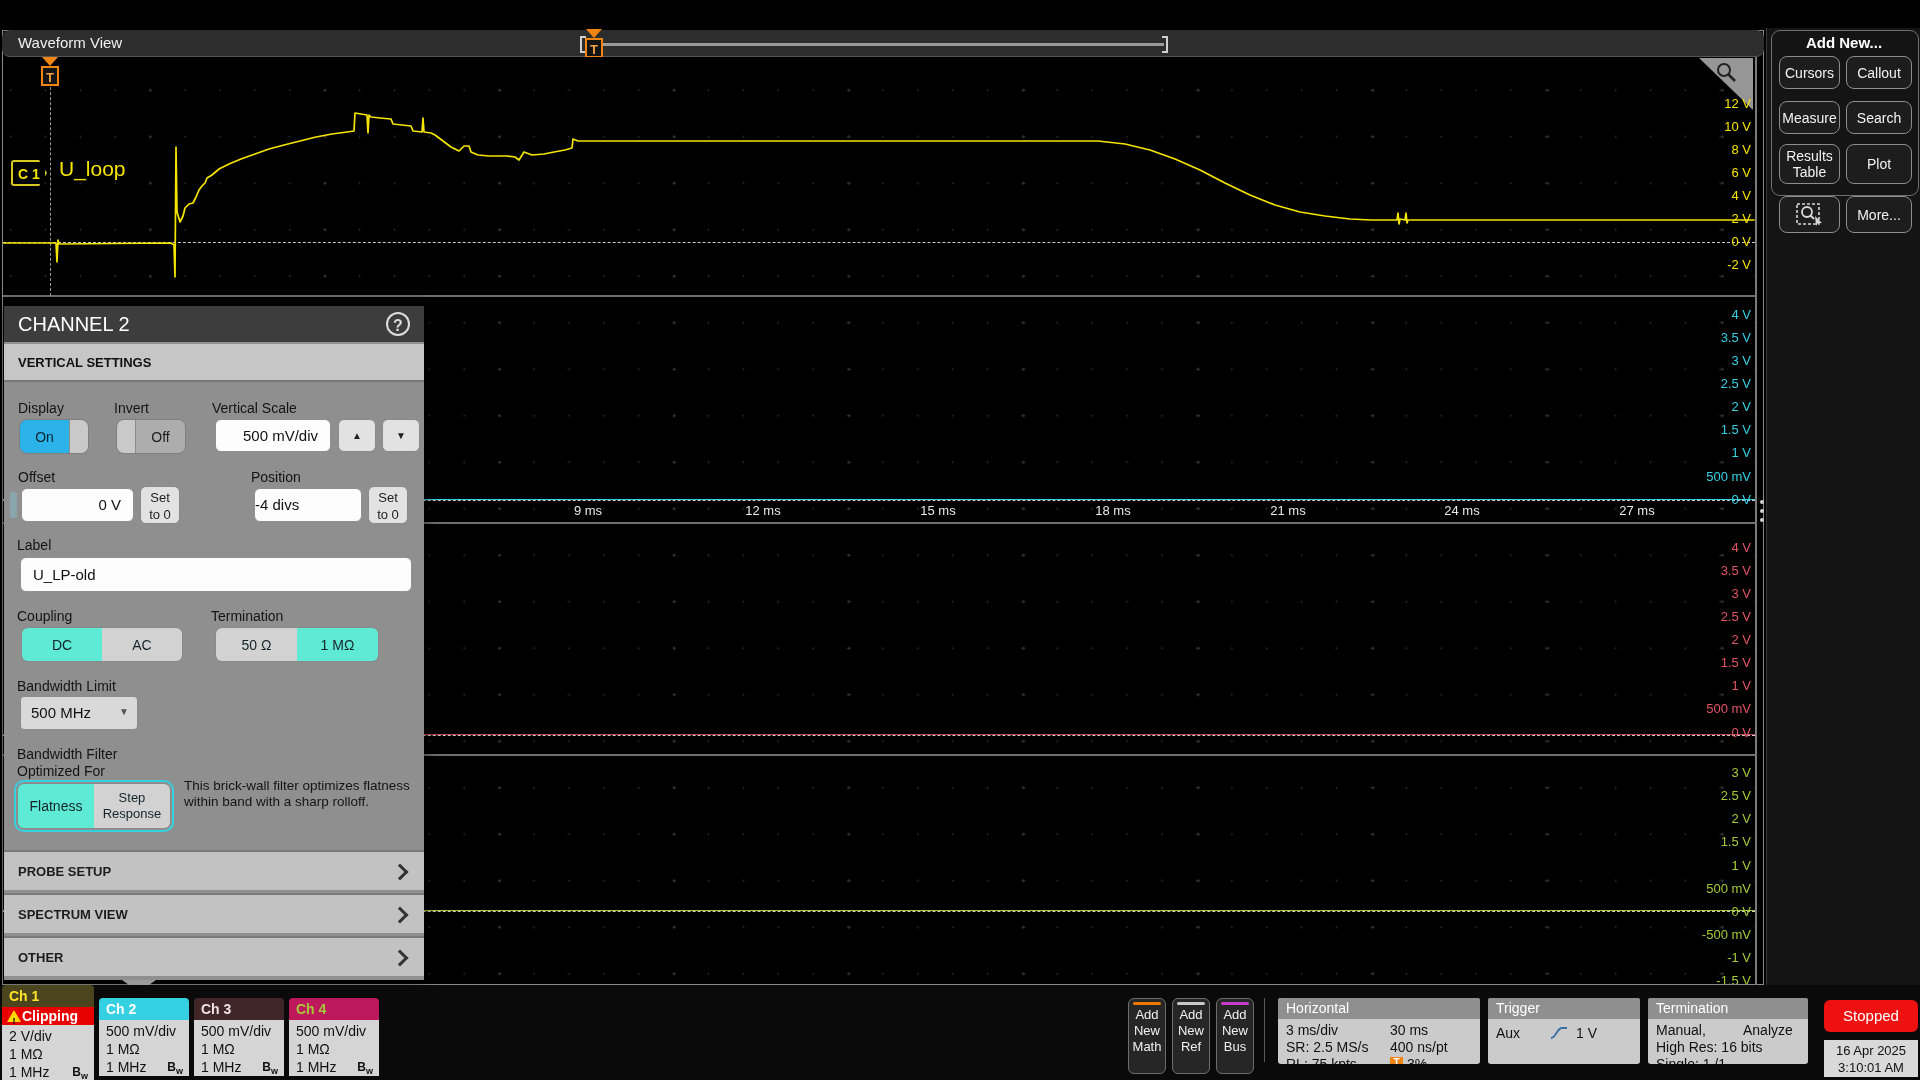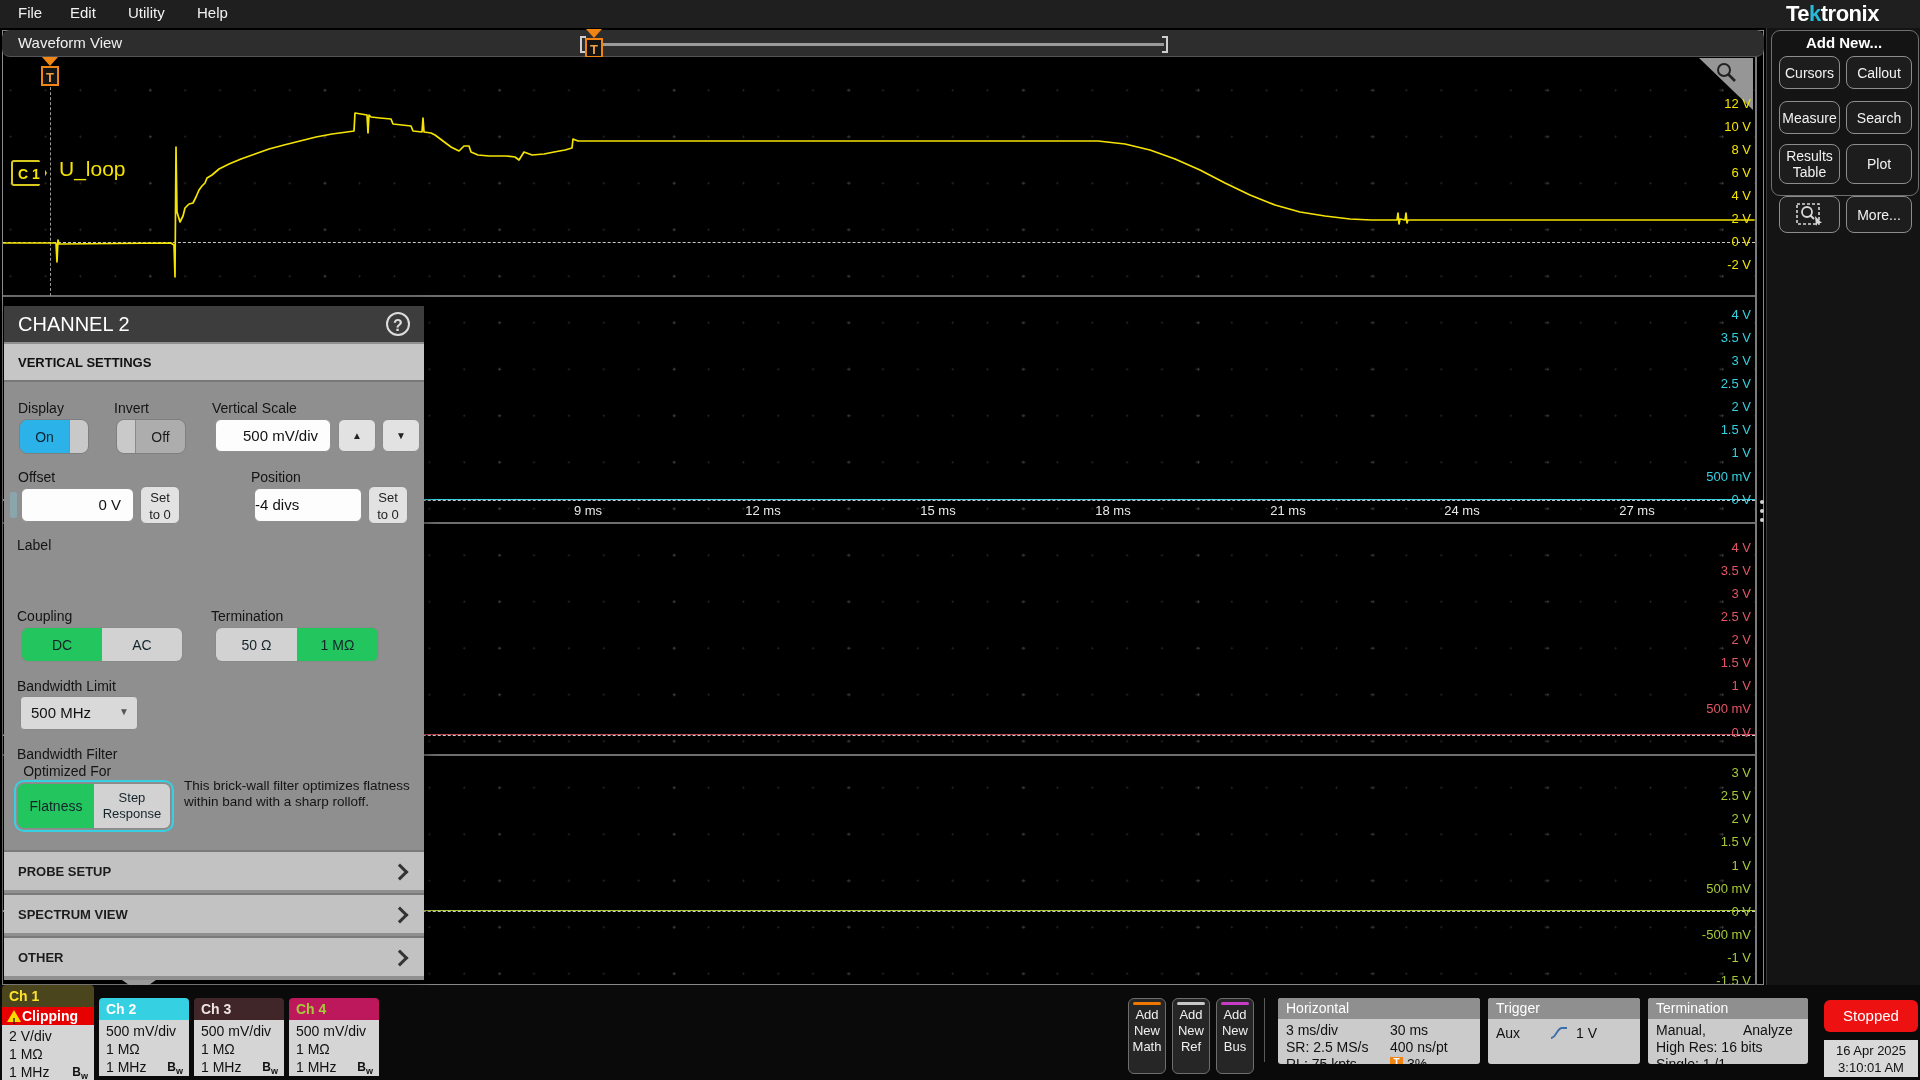--- a/index.html
+++ b/index.html
@@ -27,26 +27,26 @@
   .mm-line{position:absolute;top:43px;height:3px;background:#9a9a9a;}
   .mm-brk{position:absolute;top:36px;width:6px;height:17px;border:2px solid #cfcfcf;box-sizing:border-box;}
   .mm-brk.l{border-right:none;}
   .mm-brk.r{border-left:none;}
   .tflag{width:18px;height:20px;background:#141414;border:2px solid #f08514;color:#f0a040;font-weight:bold;font-size:13px;text-align:center;line-height:19px;box-sizing:border-box;}
   .ttri{width:0;height:0;border-left:8px solid transparent;border-right:8px solid transparent;border-top:9px solid #f08514;}
   
   .dlg{position:absolute;left:4px;top:306px;width:420px;height:674px;background:#8f8f8f;box-shadow:0 0 14px rgba(0,0,0,.6);}
   .dlg-head{position:absolute;left:0;top:0;width:100%;height:36px;background:#3d3d3d;color:#fff;font-size:20px;line-height:36px;padding-left:14px;box-sizing:border-box;}
   .dlg-sec{position:absolute;left:0;width:100%;height:38px;background:#c6c6c6;color:#111;font-weight:bold;font-size:13px;line-height:38px;padding-left:14px;box-sizing:border-box;border-bottom:2px solid #787878;}
-  .dlbl{position:absolute;color:#141414;font-size:14px;text-align:center;}
+  .dlbl{position:absolute;color:#141414;font-size:14px;}
   .wfield{position:absolute;background:#fdfdfd;border:1px solid #909090;border-radius:6px;color:#111;font-size:15px;box-sizing:border-box;}
   .gbtn{position:absolute;background:#e2e2e2;border:1px solid #8a8a8a;border-radius:6px;color:#222;font-size:13px;text-align:center;box-sizing:border-box;}
   .seg{position:absolute;display:flex;border-radius:7px;overflow:hidden;border:1px solid #8a8a8a;}
   .seg>div{flex:1;text-align:center;font-size:14px;color:#15242a;display:flex;align-items:center;justify-content:center;}
-  .seg .on{background:#22c55e;}
+  .seg .on{background:#5eead4;}
   .seg .off{background:#d2d2d2;}
   .dlgrow{position:absolute;left:0;width:100%;height:40px;background:#c2c2c2;border-top:2px solid #7a7a7a;color:#1c1c1c;font-weight:bold;font-size:13px;line-height:40px;padding-left:14px;box-sizing:border-box;}
   .chev{position:absolute;right:18px;top:14px;width:9px;height:9px;border-right:3px solid #333;border-top:3px solid #333;transform:rotate(45deg);}
   .helpq{position:absolute;right:14px;top:6px;width:24px;height:24px;border:2px solid #ddd;border-radius:50%;color:#ddd;font-size:16px;font-weight:bold;text-align:center;line-height:23px;box-sizing:border-box;}
   
   .sidebar{position:absolute;left:1766px;top:28px;width:154px;height:957px;background:#141414;border-left:1px solid #3a3a3a;}
   .sb-group{position:absolute;left:4px;top:2px;width:146px;height:164px;border:1px solid #6f6f6f;border-radius:9px;}
   .sb-head{position:absolute;left:0;top:6px;width:154px;text-align:center;color:#fff;font-weight:bold;font-size:15px;}
   .sbtn{position:absolute;background:#1d1d1d;border:1px solid #8d8d8d;border-radius:8px;color:#f2f2f2;font-size:14px;display:flex;align-items:center;justify-content:center;text-align:center;box-sizing:border-box;line-height:16px;}
   
@@ -63,27 +63,20 @@
   .ipanel .row{position:absolute;color:#111;font-size:14px;height:17px;line-height:17px;}
   .stopped{position:absolute;left:1824px;top:1000px;width:94px;height:32px;background:#ee1111;border-radius:6px;color:#fff;font-weight:normal;font-size:15px;text-align:center;line-height:32px;}
   .datetime{position:absolute;left:1824px;top:1040px;width:94px;height:37px;background:#d9d9d9;border-radius:0;color:#111;font-size:13px;text-align:center;line-height:17px;padding-top:2px;box-sizing:border-box;}
   .trig-ico{position:absolute;width:13px;height:14px;background:#f08514;clip-path:polygon(0 0,100% 0,100% 60%,50% 100%,0 60%);color:#fff;font-size:10px;font-weight:bold;text-align:center;line-height:12px;}
 </style>
 </head>
 <body>
 
 <div id="root">
 
-  <div class="menubar">
-    <span class="menuitem" style="left:18px">File</span>
-    <span class="menuitem" style="left:70px">Edit</span>
-    <span class="menuitem" style="left:128px">Utility</span>
-    <span class="menuitem" style="left:197px">Help</span>
-    <div class="logo"><span>Te</span><span class="k">k</span><span>tronix</span></div>
-  </div>
 
   <div class="wvframe"></div>
   <div class="wvtitle"><span>Waveform View</span></div>
 
   <div class="mm-line" style="left:586px;width:578px"></div>
   <div class="mm-brk l" style="left:580px"></div>
   <div class="mm-brk r" style="left:1162px"></div>
   <div class="abs" style="left:585px;top:29px">
     <div class="ttri" style="margin-left:1px"></div>
     <div class="tflag">T</div>
@@ -206,20 +199,21 @@
     <div class="dlbl" style="left:247px;top:163px">Position</div>
     <div class="abs" style="left:6px;top:186px;width:7px;height:26px;background:#8aa6ad;border-radius:2px"></div>
     <div class="wfield" style="left:17px;top:182px;width:113px;height:34px;text-align:right;line-height:32px;padding-right:12px">0 V</div>
     <div class="gbtn" style="left:136px;top:180px;width:40px;height:38px;white-space:pre-line;line-height:17px;padding-top:2px">Set
 to 0</div>
     <div class="wfield" style="left:250px;top:182px;width:108px;height:34px;text-align:left;line-height:32px;padding-right:12px">-4 divs</div>
     <div class="gbtn" style="left:364px;top:180px;width:40px;height:38px;white-space:pre-line;line-height:17px;padding-top:2px">Set
 to 0</div>
 
     <div class="dlbl" style="left:13px;top:231px">Label</div>
+    <div class="wfield" style="left:16px;top:251px;width:392px;height:35px;line-height:33px;padding-left:12px;font-size:15px">U_LP-old</div>
 
     <div class="dlbl" style="left:13px;top:302px">Coupling</div>
     <div class="dlbl" style="left:207px;top:302px">Termination</div>
     <div class="seg" style="left:17px;top:321px;width:160px;height:33px">
       <div class="on">DC</div>
       <div class="off">AC</div>
     </div>
     <div class="seg" style="left:211px;top:321px;width:162px;height:33px">
       <div class="off">50 Ω</div>
       <div class="on">1 MΩ</div>

